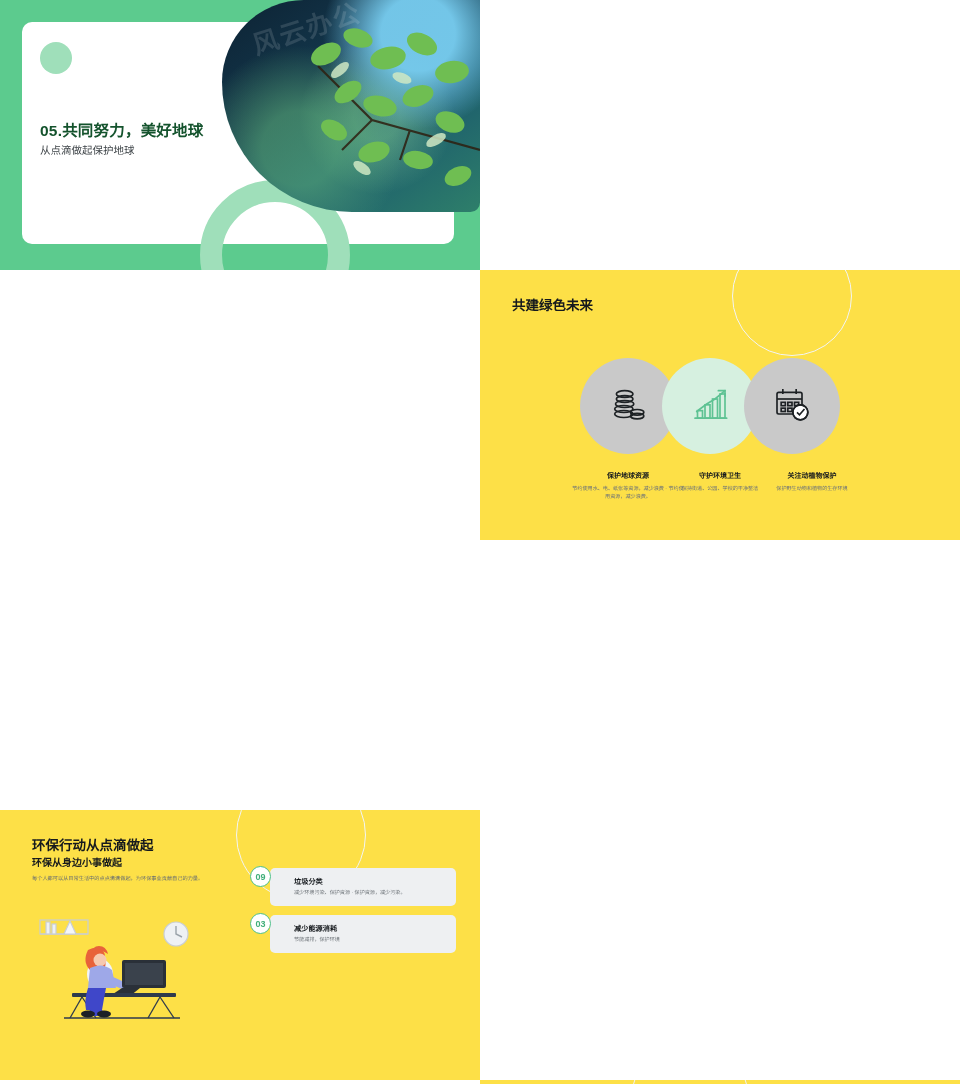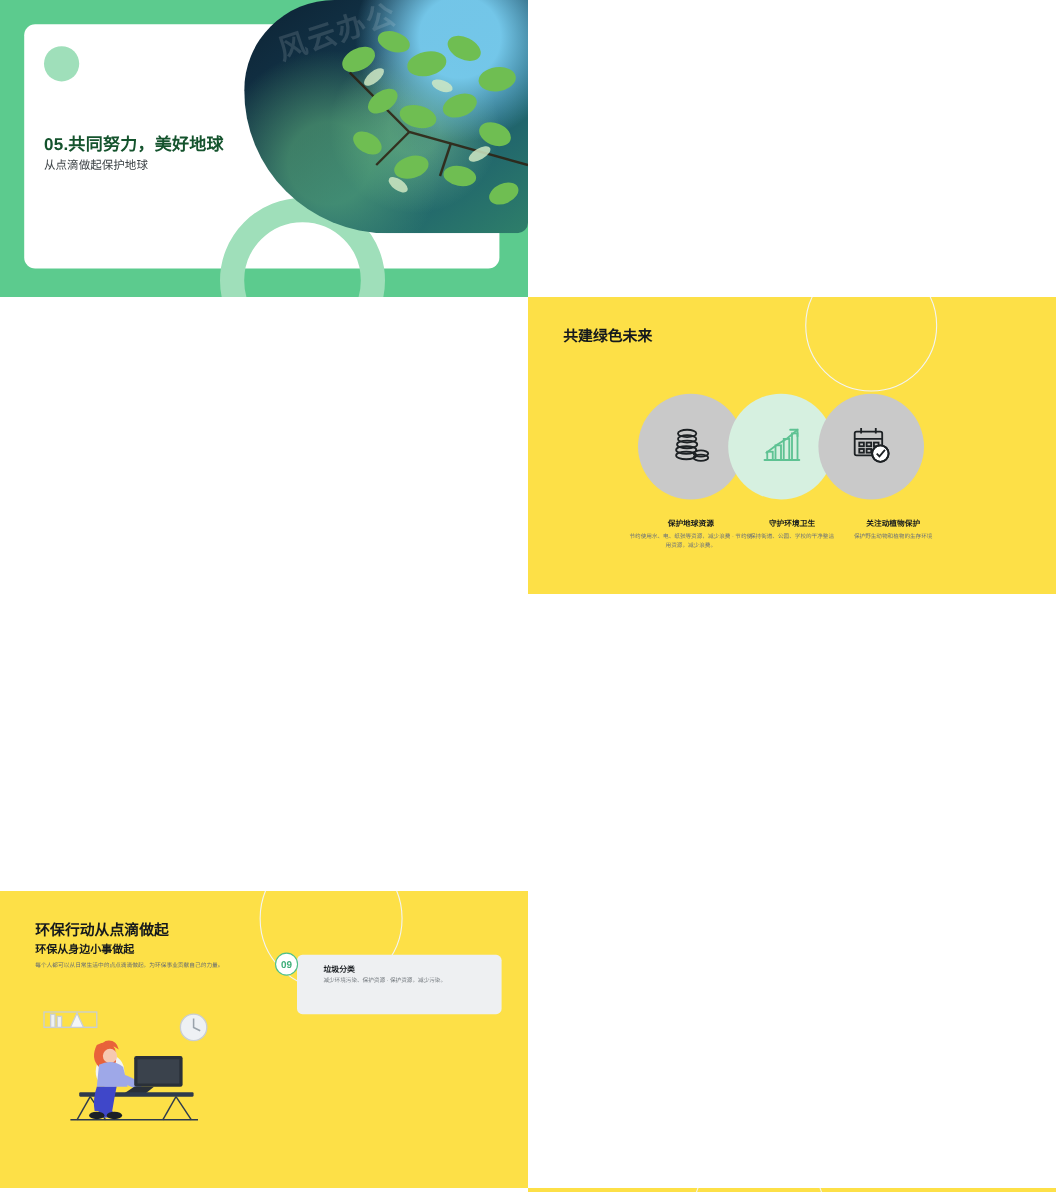--- a/index.html
+++ b/index.html
@@ -80,21 +80,21 @@
   .capt .col.c { left: 276px; }
 
   
   .s3 .h1b { position: absolute; left: 32px; top: 44px; font-size: 10px; font-weight: bold; color: #15191d; }
   .s3 .lead { position: absolute; left: 32px; top: 64px; width: 180px; font-size: 5.2px; color: #666c71; line-height: 1.7; }
   .s3 .illus { position: absolute; left: 30px; top: 100px; width: 180px; height: 110px; }
   .numlist { position: absolute; right: 24px; top: 58px; width: 206px; }
   .numrow { position: relative; margin-bottom: 9px; }
   .numrow .bar {
     margin-left: 20px; background: #eef0f2; border-radius: 5px;
-    padding: 8px 10px 25px 24px; min-height: 38px;
+    padding: 8px 10px 9px 24px; min-height: 38px;
   }
   .numrow .badge {
     position: absolute; left: 0; top: -2px; width: 21px; height: 21px; border-radius: 50%;
     background: #fff; border: 1.6px solid #4ec08a; color: #3fae79;
     font-size: 9px; font-weight: bold; display: flex; align-items: center; justify-content: center;
   }
   .numrow .t { font-size: 7.2px; font-weight: bold; color: #15191d; margin-bottom: 3px; }
   .numrow .d { font-size: 5.1px; color: #70767b; line-height: 1.5; }
 </style>
 </head>
@@ -251,20 +251,27 @@
     </div>
 
     <div class="numlist">
       <div class="numrow">
         <div class="badge">09</div>
         <div class="bar">
           <div class="t">垃圾分类</div>
           <div class="d">减少环境污染、保护资源 · 保护资源，减少污染。</div>
         </div>
       </div>
+      <div class="numrow">
+        <div class="badge">03</div>
+        <div class="bar">
+          <div class="t">减少能源消耗</div>
+          <div class="d">节能减排，保护环境</div>
+        </div>
+      </div>
     </div>
   </div>
 
   <div class="slide s4 ctn">
     <div class="ghost" style="left:150px; top:-38px; width:120px; height:120px;"></div>
 
   </div>
 
 </div>
 

